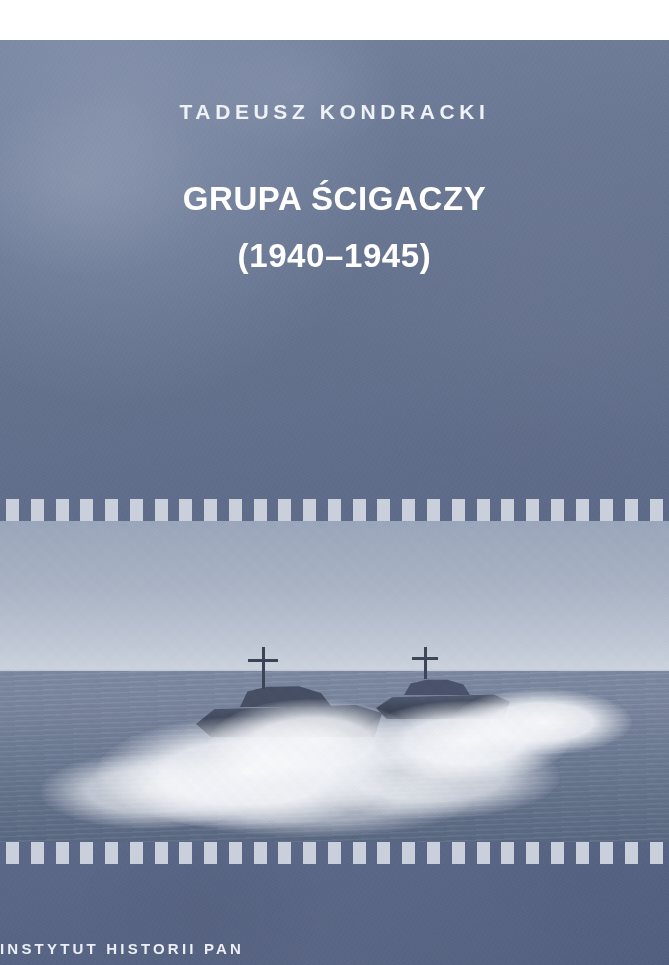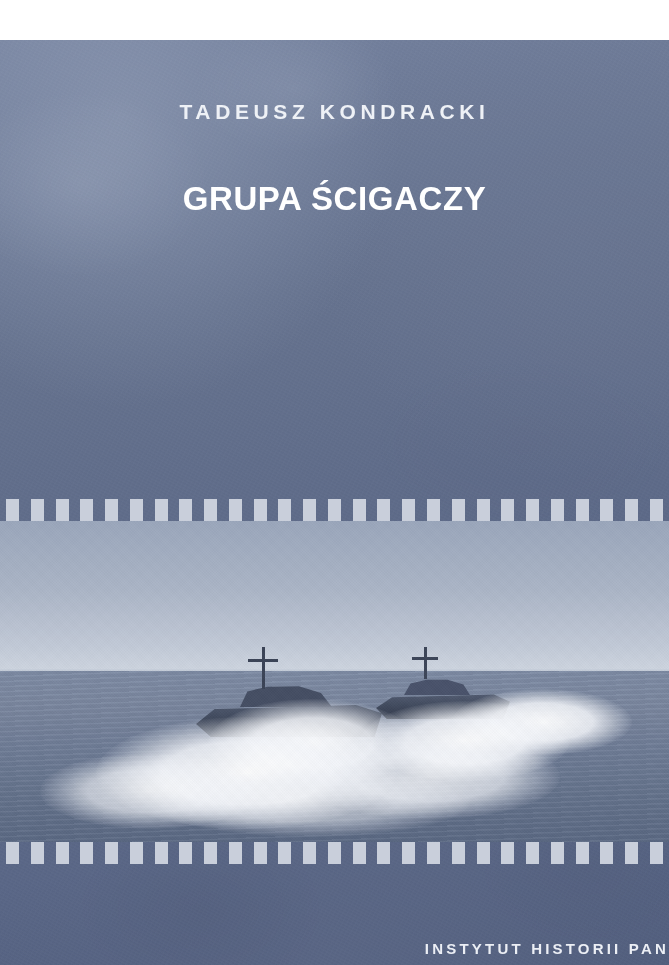--- a/index.html
+++ b/index.html
@@ -204,40 +204,41 @@
     background-image:
       repeating-linear-gradient(45deg, rgba(255,255,255,0.05) 0px, rgba(255,255,255,0.05) 1px, rgba(0,0,0,0.05) 1px, rgba(0,0,0,0.05) 2px),
       repeating-linear-gradient(135deg, rgba(255,255,255,0.04) 0px, rgba(255,255,255,0.04) 1px, rgba(0,0,0,0.04) 1px, rgba(0,0,0,0.04) 2px);
   }
 
   
   .publisher {
     position: absolute;
     left: 0; right: 0;
     bottom: 48px;
-    text-align: right;
+    text-align: left;
     color: #eceff5;
     font-size: 15px;
     font-weight: 700;
     letter-spacing: 3.2px;
   }
 </style>
 </head>
 <body>
 
 <div class="cover">
 
   <div class="bg-base"></div>
   <div class="bg-clouds"></div>
   <div class="bg-noise"></div>
 
   <div class="text-block">
     <div class="author">TADEUSZ KONDRACKI</div>
     <div class="title">
       <span class="title-line">GRUPA ŚCIGACZY</span>
+      <span class="title-line dates">(1940–1945)</span>
     </div>
   </div>
 
   <div class="filmstrip">
 
     <div class="sprockets top">
       <div class="hole"></div>
       <div class="hole"></div>
       <div class="hole"></div>
       <div class="hole"></div>

